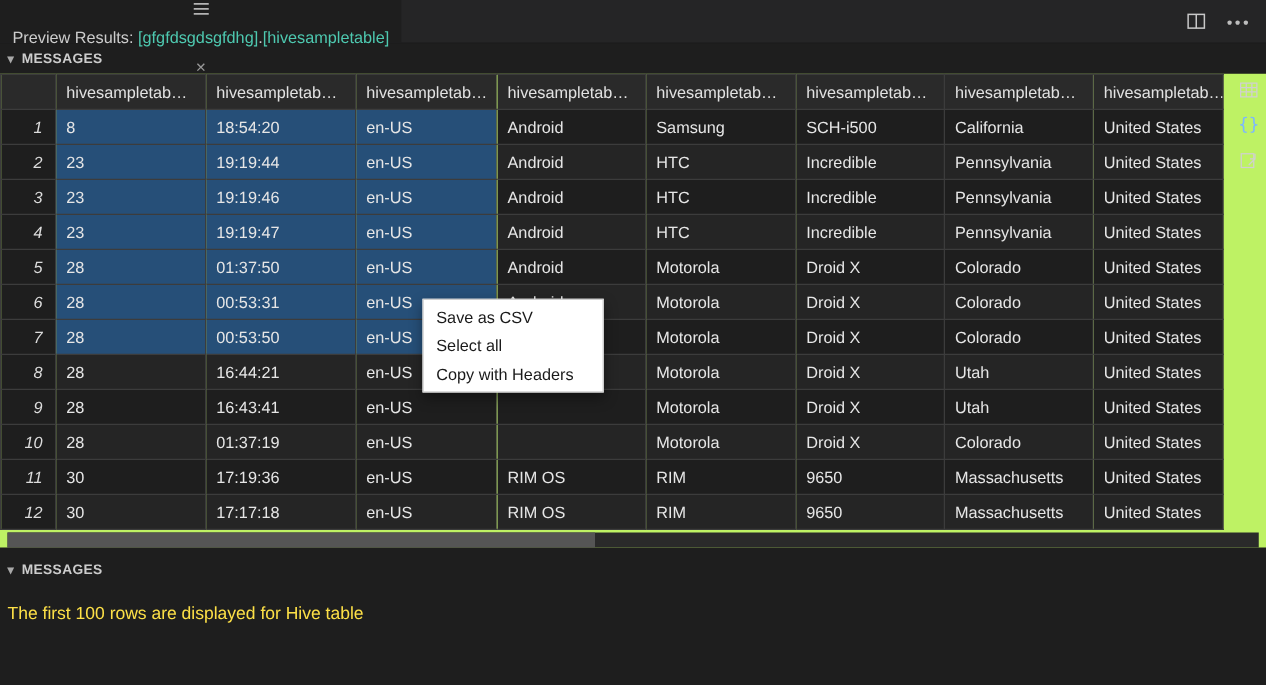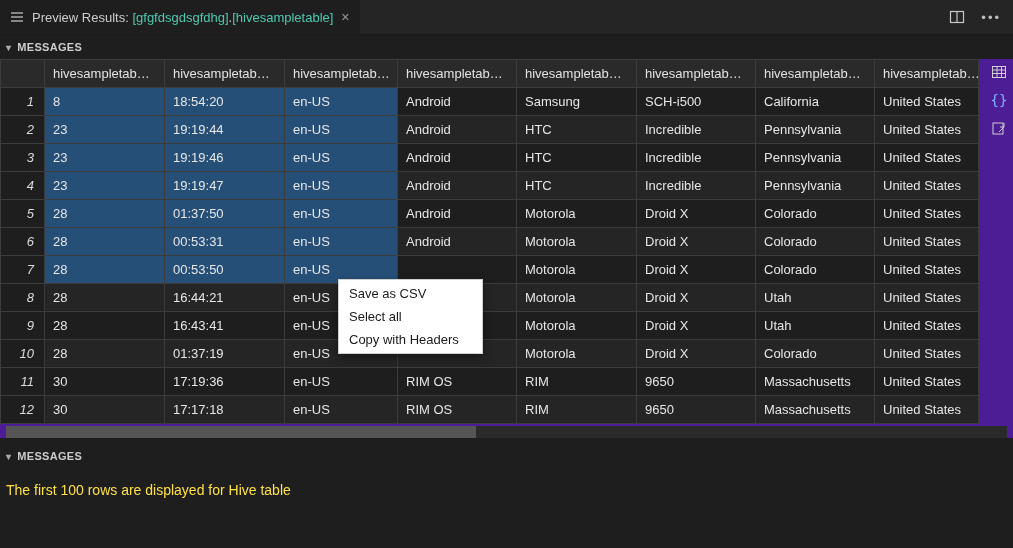--- a/index.html
+++ b/index.html
@@ -20,20 +20,21 @@
     background: #252526;
     border-bottom: 1px solid #1b1b1b;
   }
   .tab {
     display: flex; align-items: center;
     padding: 0 10px;
     background: #1e1e1e;
     color: #cccccc;
     gap: 8px;
     font-size: 13px;
+    flex-direction: column;
   }
   .tab .burger { display:inline-flex; align-items:center; opacity:.85; }
   .tab .close  { opacity:.7; font-size:14px; }
   .tab-title .bracket { color:#4ec9b0; }
   .tabbar .spacer { flex: 1; }
   .tabbar .right-icons { display:flex; align-items:center; gap:16px; padding:0 12px; color:#bdbdbd; }
   .tabbar .right-icons .icon { display:inline-flex; align-items:center; }
 
   .panel-header {
     height: 24px;
@@ -42,21 +43,21 @@
     color: #cccccc;
     font-size: 11px;
     font-weight: 700;
     letter-spacing: .3px;
     background:#1e1e1e;
   }
   .panel-header .caret { font-size:10px; opacity:.8; }
 
   .grid-wrap {
     position: relative;
-    background:#4c1d95;
+    background:#bef264;
   }
   table.grid {
     border-collapse: collapse;
     width: 978px;
     table-layout: fixed;
   }
   .grid th, .grid td {
     border: 1px solid #3c3c3c;
     height: 28px;
     padding: 0 8px;
@@ -130,21 +131,20 @@
   .ctxmenu {
     position:absolute;
     left: 338px; top: 239px;
     width: 145px;
     background:#ffffff;
     color:#1a1a1a;
     border:1px solid #d0d0d0;
     box-shadow: 0 4px 10px rgba(0,0,0,.4);
     font-size:13px;
     padding:2px 0;
-    margin-top:40px;
   }
   .ctxmenu .item {
     padding: 4px 10px;
     white-space:nowrap;
   }
 </style>
 </head>
 <body>
 
 <div class="tabbar">

